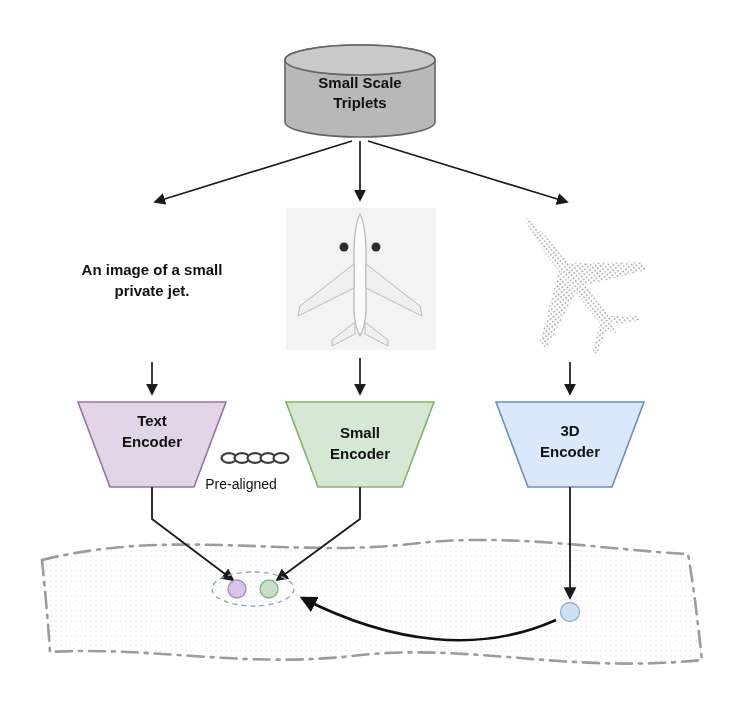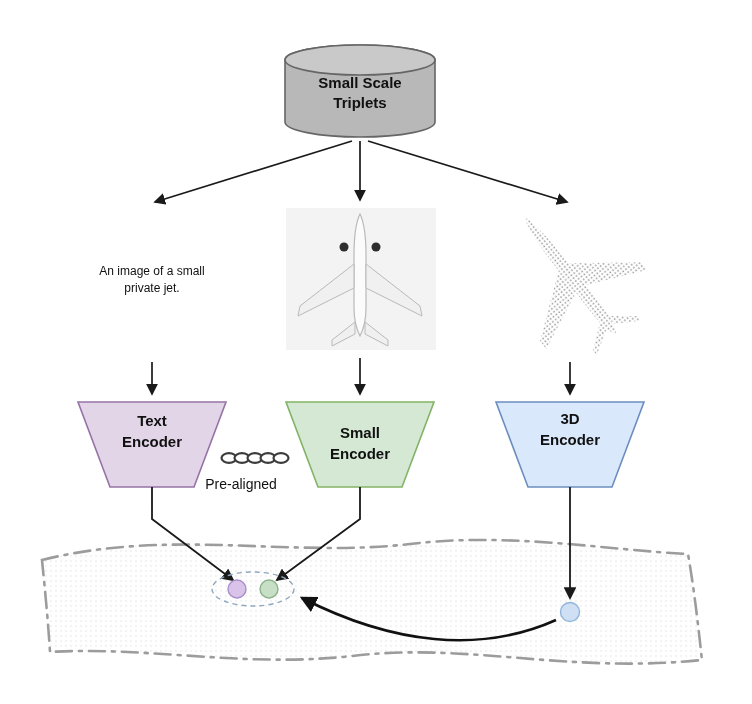--- a/index.html
+++ b/index.html
@@ -14,21 +14,21 @@
   }
   svg.layer { position: absolute; left: 0; top: 0; }
   .label {
     position: absolute;
     transform: translate(-50%, -50%);
     text-align: center;
     white-space: pre-line;
     color: #111111;
   }
   .lbl-db       { font-weight: bold; font-size: 15px; line-height: 1.35; }
-  .lbl-caption  { font-size: 12px; line-height: 1.4; }
+  .lbl-caption  { font-size: 15px; line-height: 1.4; font-weight: bold; }
   .lbl-encoder  { font-weight: bold; font-size: 15px; line-height: 1.4; }
   .lbl-prealigned { font-size: 14px; }
 </style>
 </head>
 <body>
 
 <div class="canvas">
 
   <svg class="layer" width="752" height="704" viewBox="0 0 752 704">
     <defs>
@@ -118,18 +118,18 @@
 
   <div class="label lbl-caption" style="left:152px; top:280px;">An image of a small
 private jet.</div>
 
   <div class="label lbl-encoder" style="left:152px; top:431px;">Text
 Encoder</div>
 
   <div class="label lbl-encoder" style="left:360px; top:443px;">Small
 Encoder</div>
 
-  <div class="label lbl-encoder" style="left:570px; top:429px;text-align:center;">3D
+  <div class="label lbl-encoder" style="left:570px; top:441px;text-align:center;">3D
 Encoder</div>
 
   <div class="label lbl-prealigned" style="left:241px; top:484px;">Pre-aligned</div>
 
 </div>
 
 </body></html>

